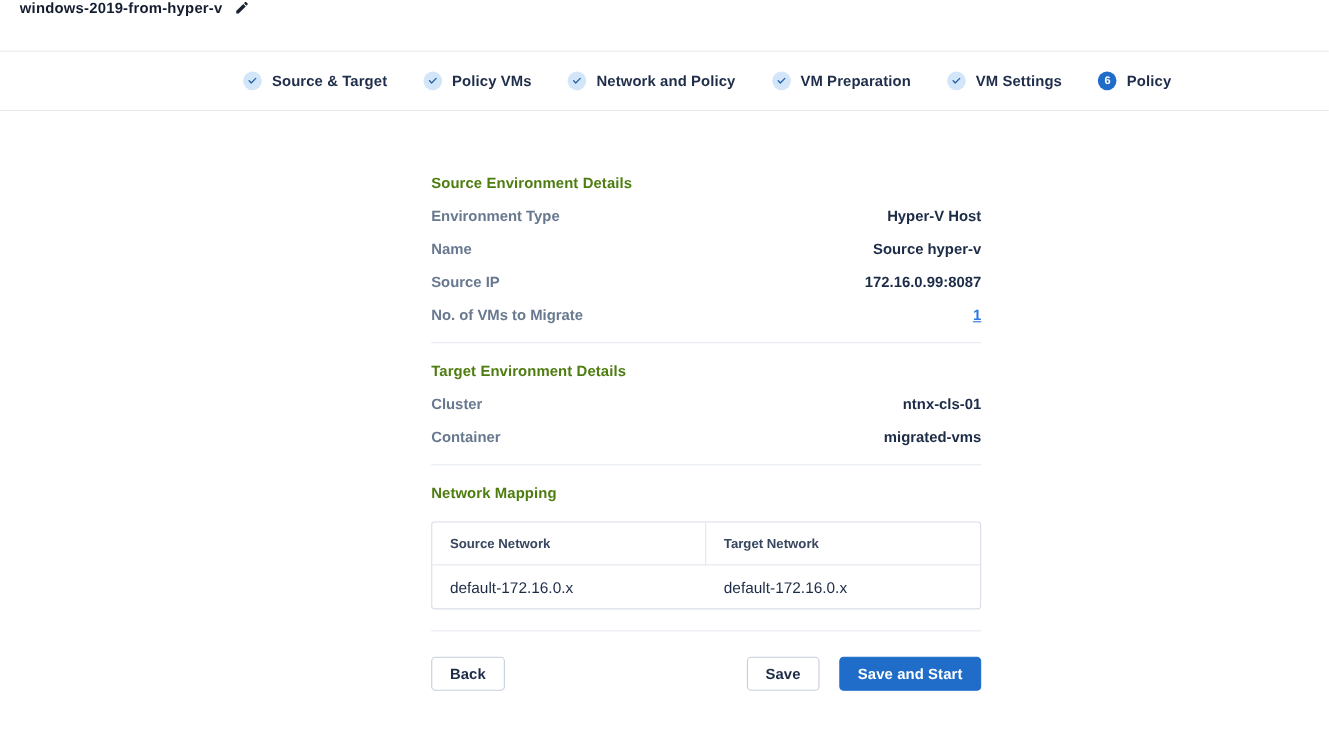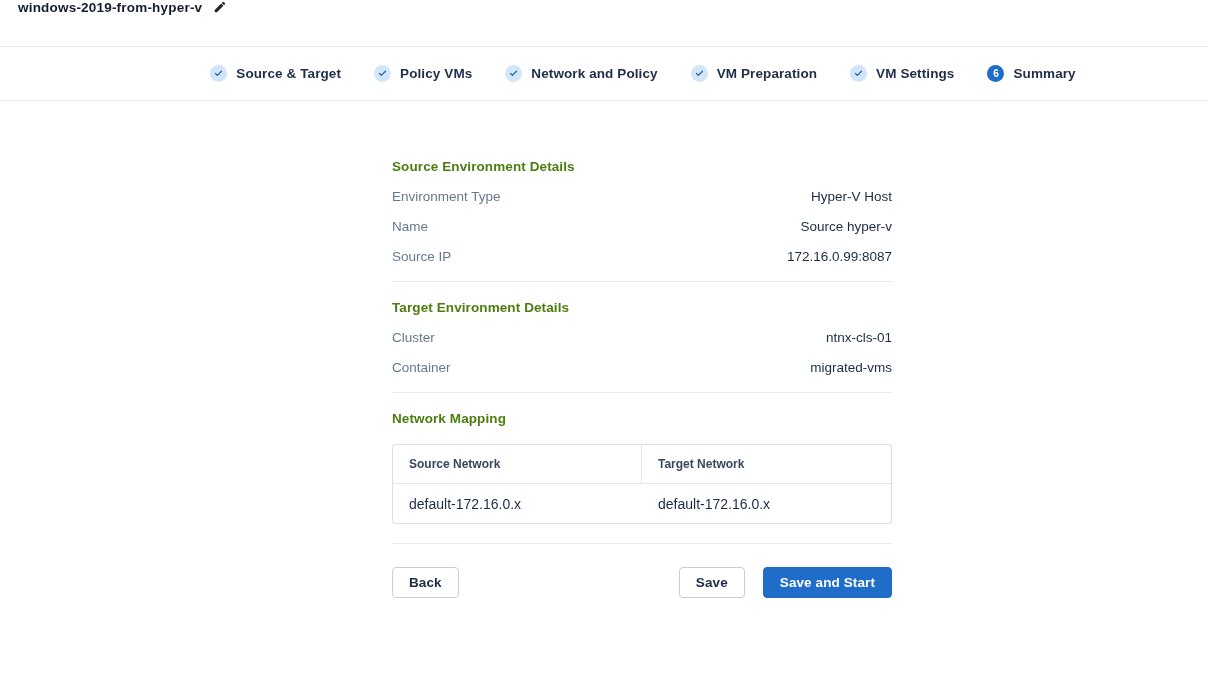--- a/index.html
+++ b/index.html
@@ -48,21 +48,21 @@
 
   
   .content { margin-left:392px; width:500px; padding-top:57px; }
 
   .section-heading {
     font-size:13.5px; font-weight:bold; color:#4d7c0f;
     line-height:17px; margin:0 0 6px 0; letter-spacing:.1px;
   }
   .kv-row {
     display:flex; justify-content:space-between; align-items:center;
-    height:30px; font-size:13.5px;
+    height:30px; font-size:13.5px;font-weight:bold;
   }
   .kv-label { color:#68788f; }
   .kv-value { color:#1c2b46; }
   .kv-link  { color:#2b78e4; text-decoration:underline; cursor:pointer; }
   .divider {
     border:none; border-top:1px solid #e6eaef; margin:10px 0 17px 0;
   }
   .divider-buttons {
     border:none; border-top:1px solid #e6eaef; margin:19px 0 0 0;
   }
@@ -157,40 +157,44 @@
     <span class="step-circle">
       <svg class="check-icon" width="9" height="9" viewBox="0 0 24 24">
           <path d="M20 6L9 17l-5-5" stroke="#2a63a9" stroke-width="3.4" fill="none" stroke-linecap="round" stroke-linejoin="round"></path>
         </svg>
     </span>
     <span class="step-label">VM Settings</span>
   </div>
 
   <div class="step">
     <span class="step-circle active">6</span>
-    <span class="step-label">Summary</span>
+    <span class="step-label">Policy</span>
   </div>
 
 </div>
 
 <div class="content">
 
   <h3 class="section-heading">Source Environment Details</h3>
 
   <div class="kv-row">
     <span class="kv-label">Environment Type</span>
     <span class="kv-value">Hyper-V Host</span>
   </div>
   <div class="kv-row">
     <span class="kv-label">Name</span>
     <span class="kv-value">Source hyper-v</span>
   </div>
   <div class="kv-row">
     <span class="kv-label">Source IP</span>
     <span class="kv-value">172.16.0.99:8087</span>
+  </div>
+  <div class="kv-row">
+    <span class="kv-label">No. of VMs to Migrate</span>
+    <a class="kv-value kv-link">1</a>
   </div>
 
   <hr class="divider">
 
   <h3 class="section-heading">Target Environment Details</h3>
 
   <div class="kv-row">
     <span class="kv-label">Cluster</span>
     <span class="kv-value">ntnx-cls-01</span>
   </div>

